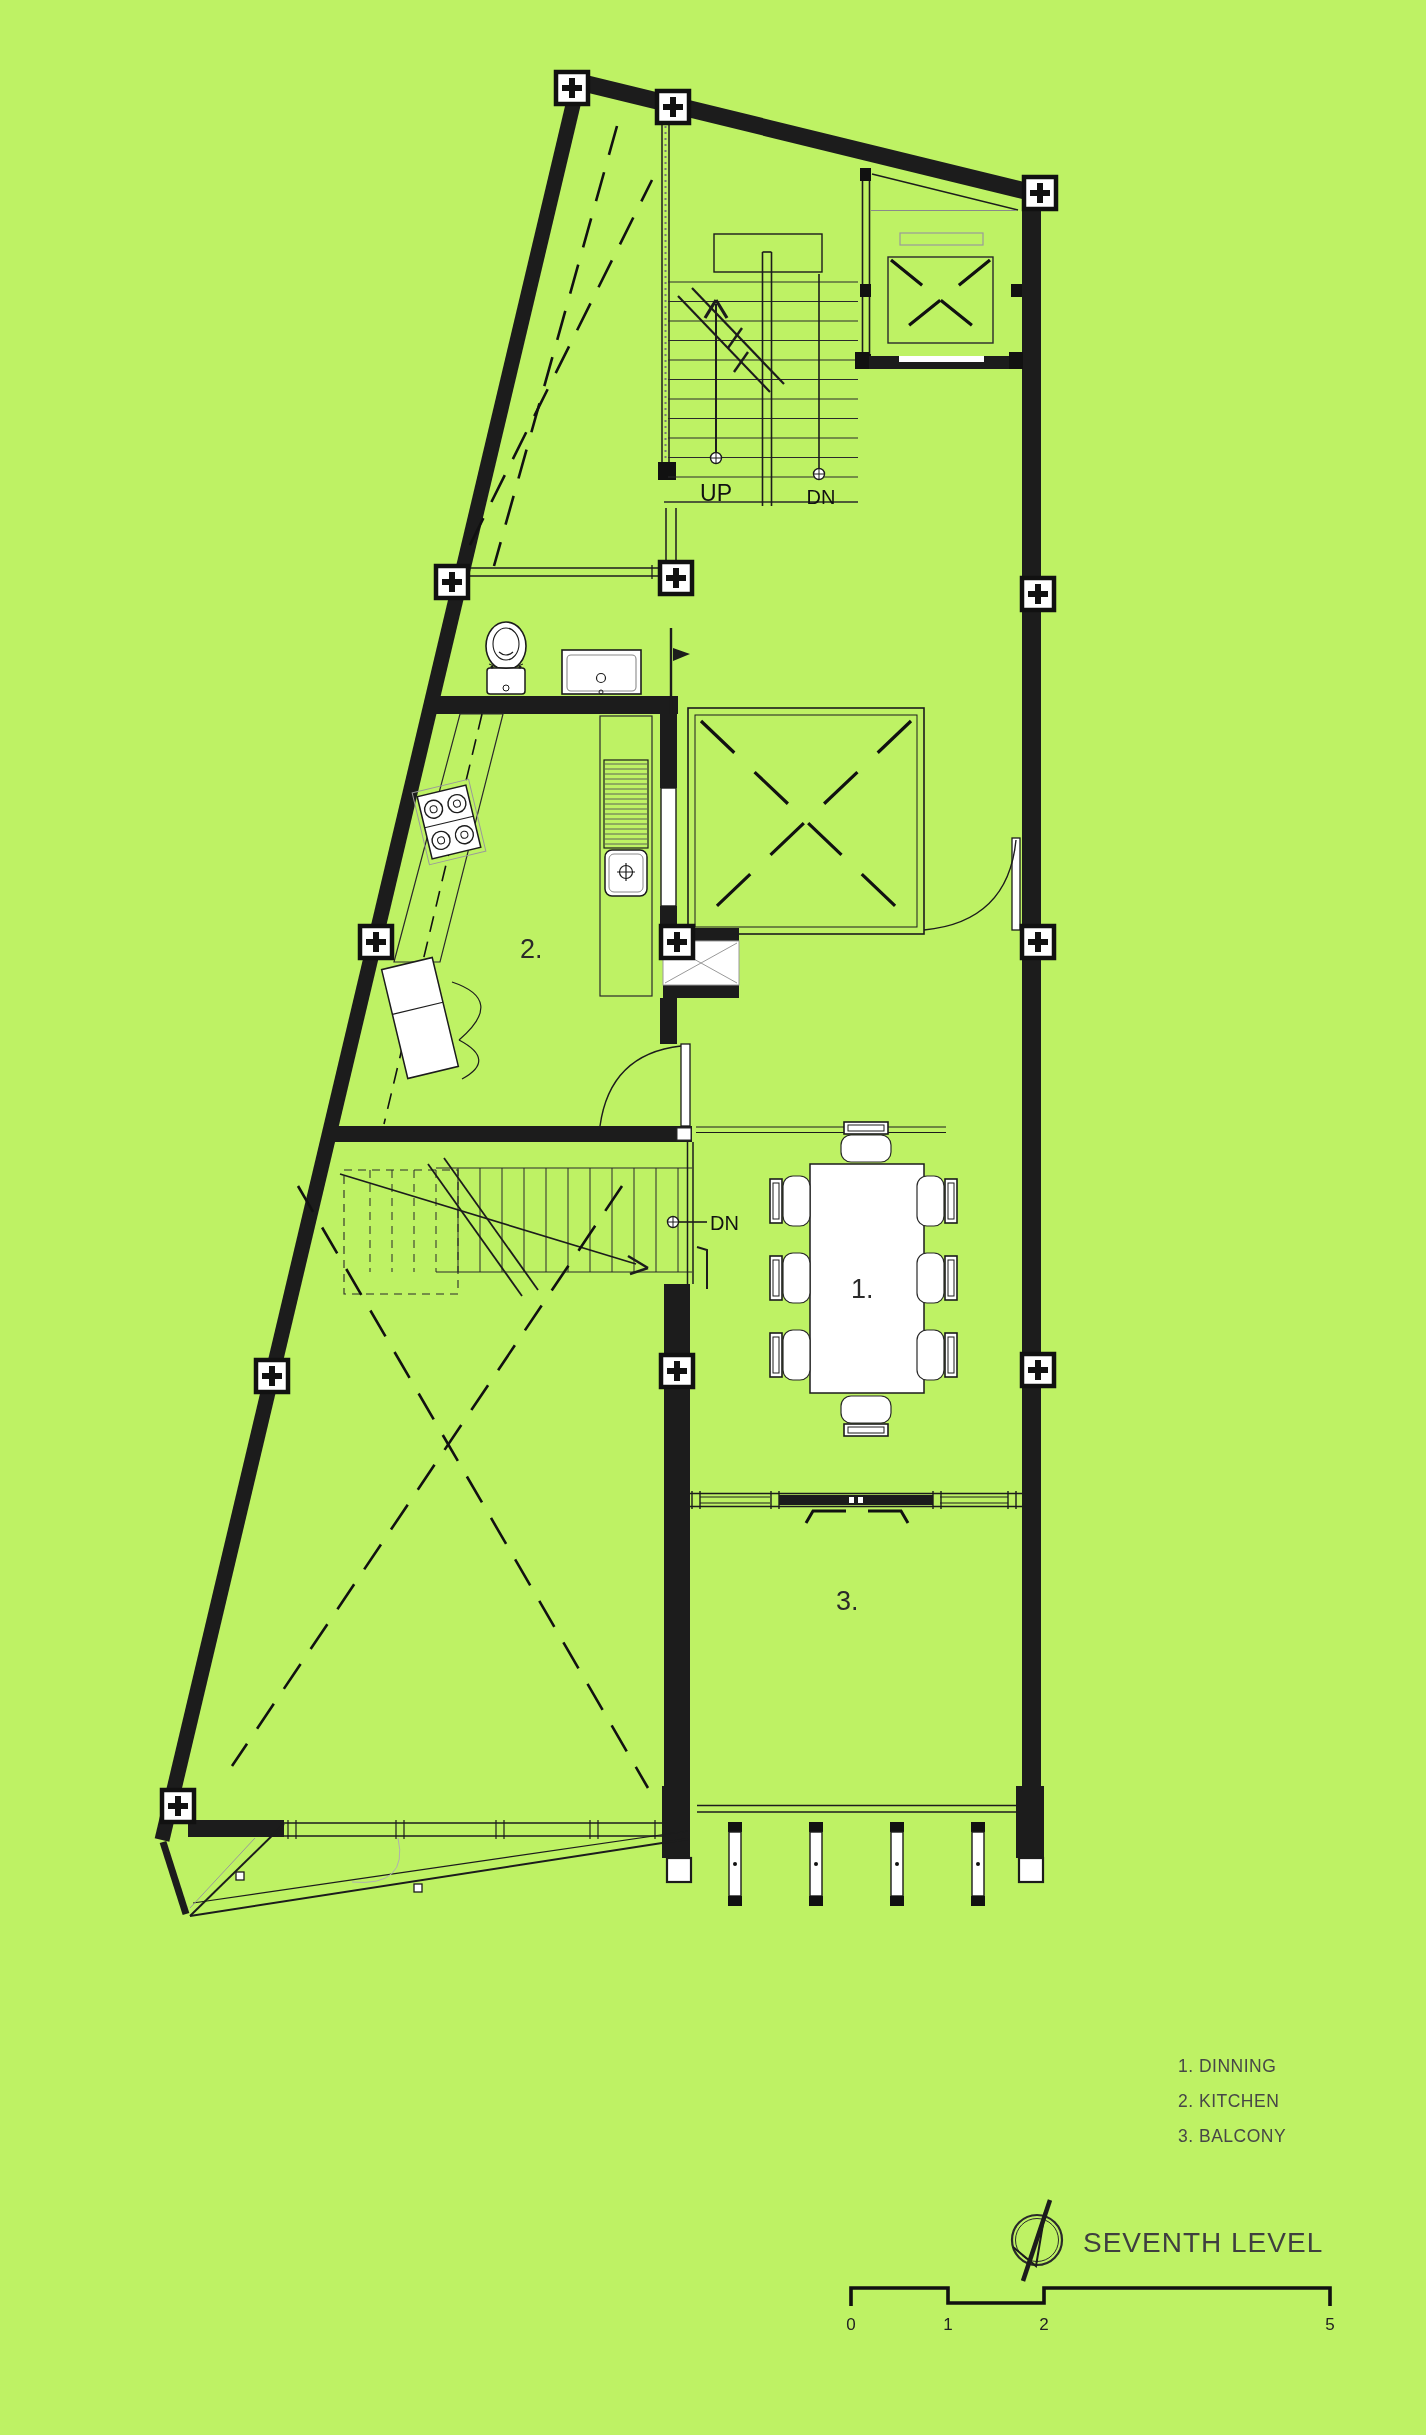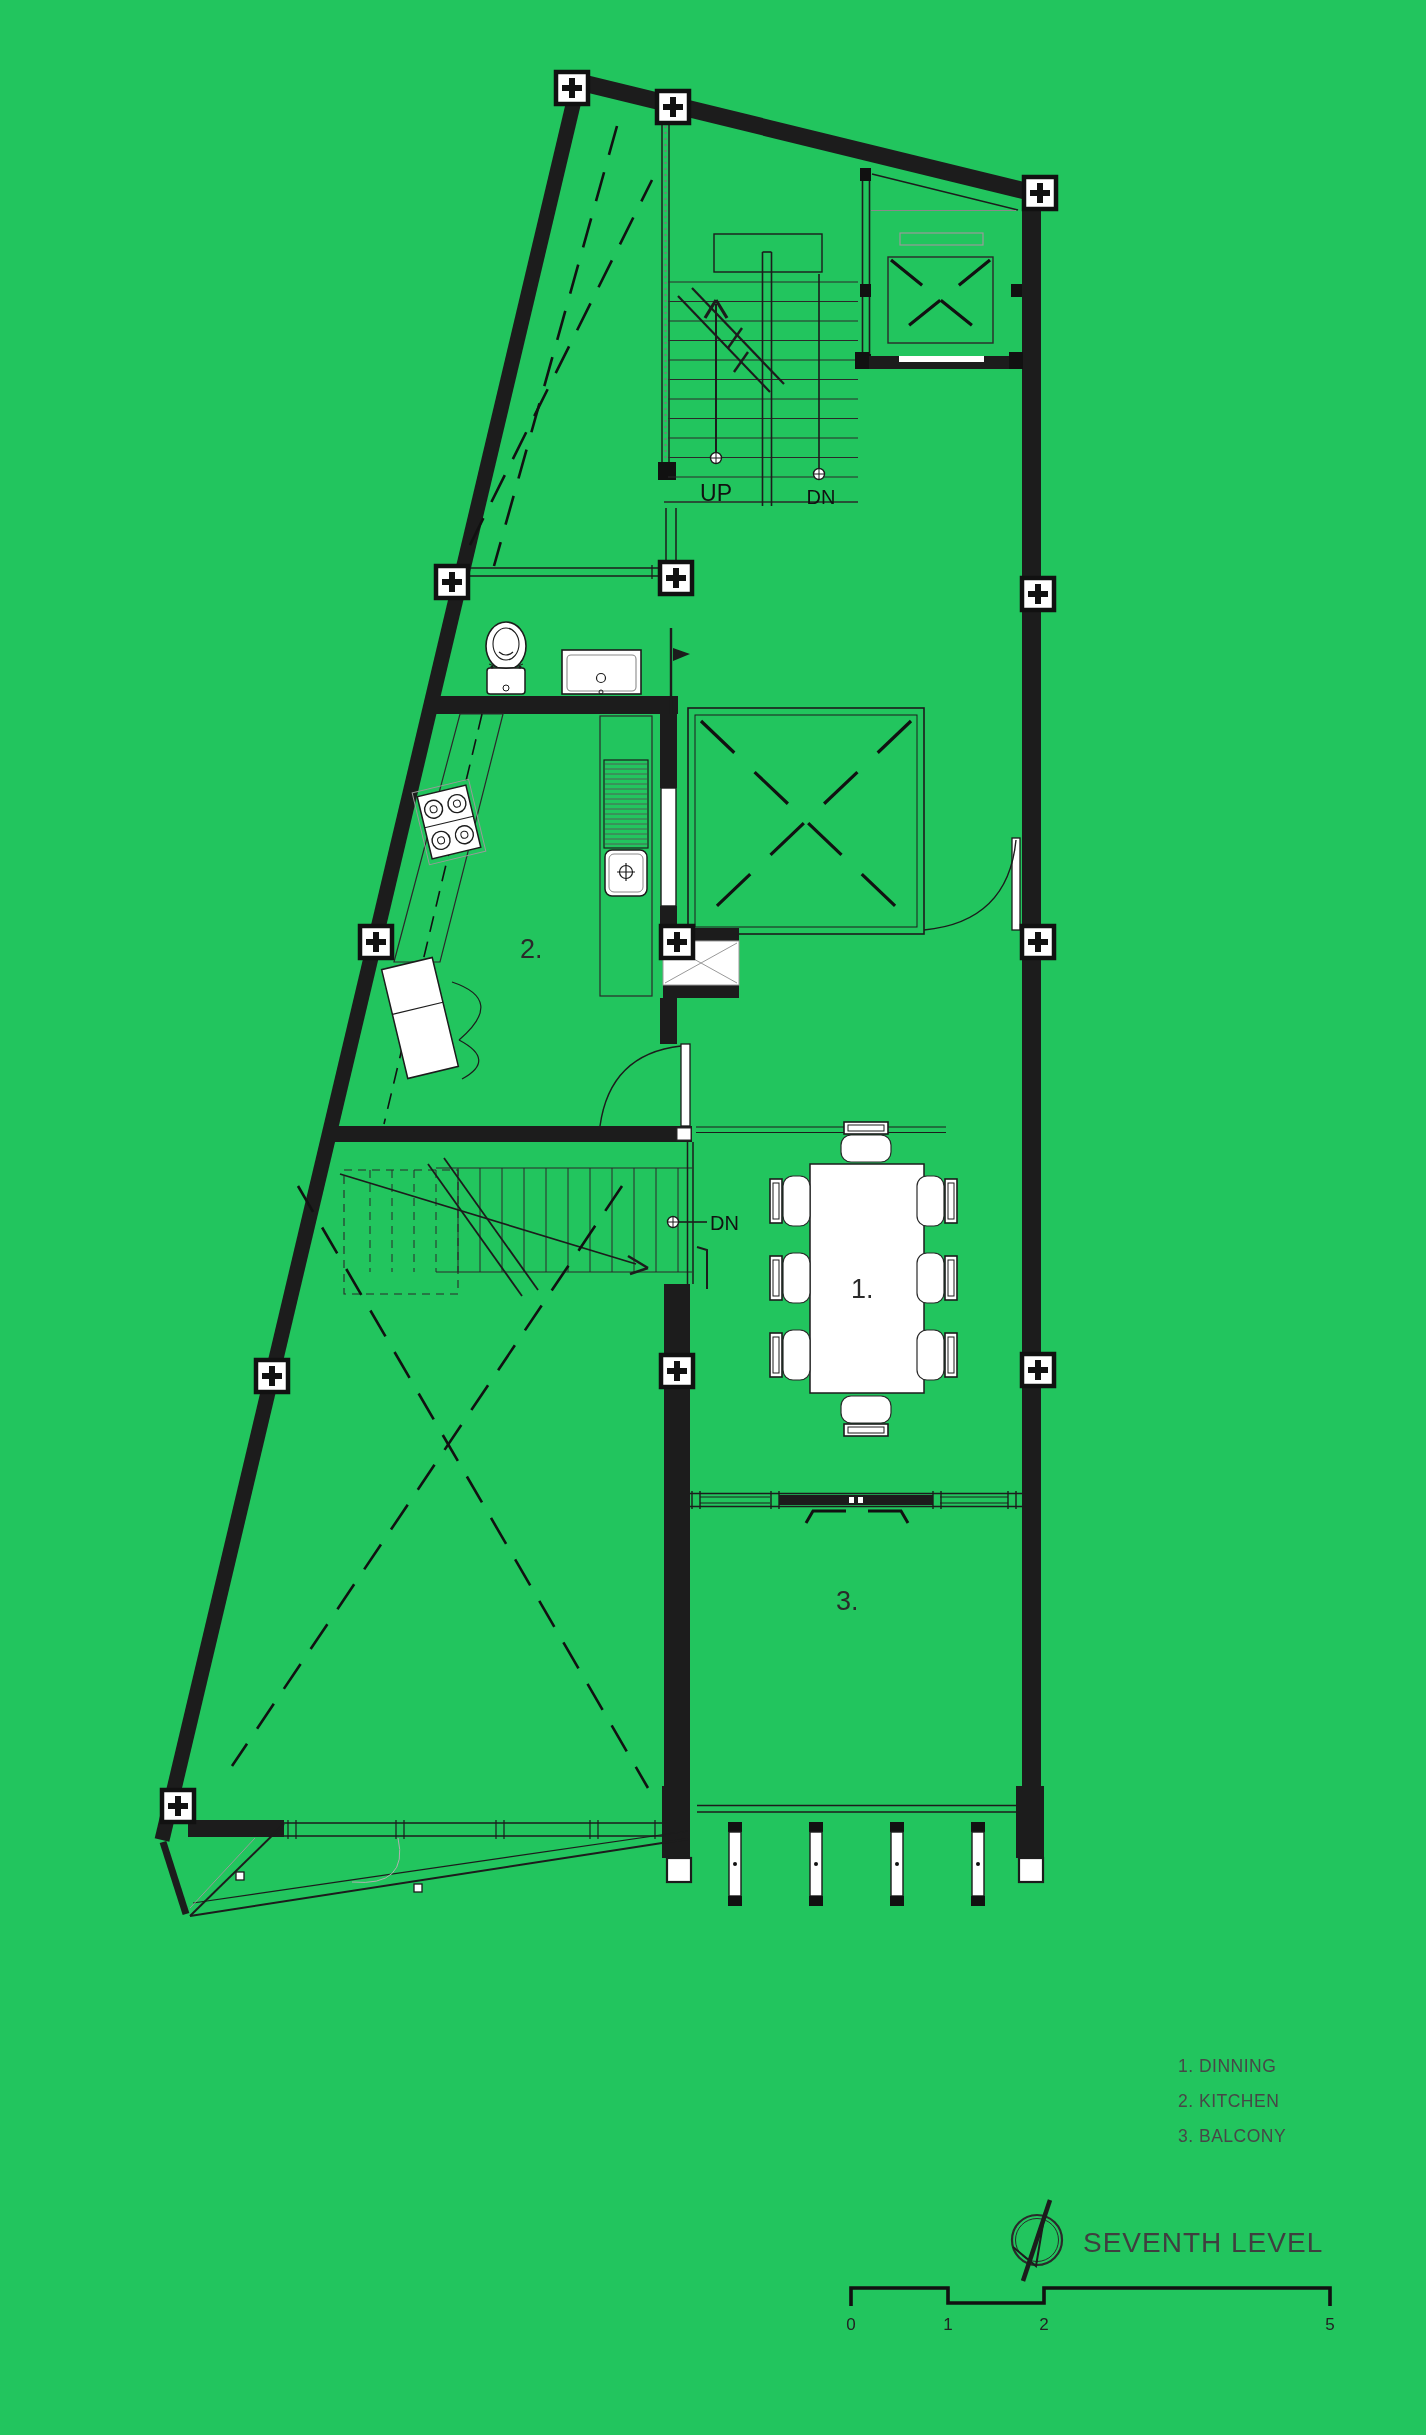--- a/index.html
+++ b/index.html
@@ -1,17 +1,17 @@
 <!DOCTYPE html>
 <html><head>
 <meta charset="utf-8">
 <style>
   html,body{margin:0;padding:0;background:#ffffff;}
   body{font-family:"Liberation Sans", sans-serif;}
-  .page{position:relative;width:1426px;height:2435px;background:#22c55e;overflow:hidden;}
+  .page{position:relative;width:1426px;height:2435px;background:#bef264;overflow:hidden;}
   svg{display:block;}
   text{font-family:"Liberation Sans", sans-serif;}
 </style>
 </head>
 <body>
 
 <div class="page">
 <svg width="1426" height="2435" viewBox="0 0 1426 2435">
 
   <defs>

